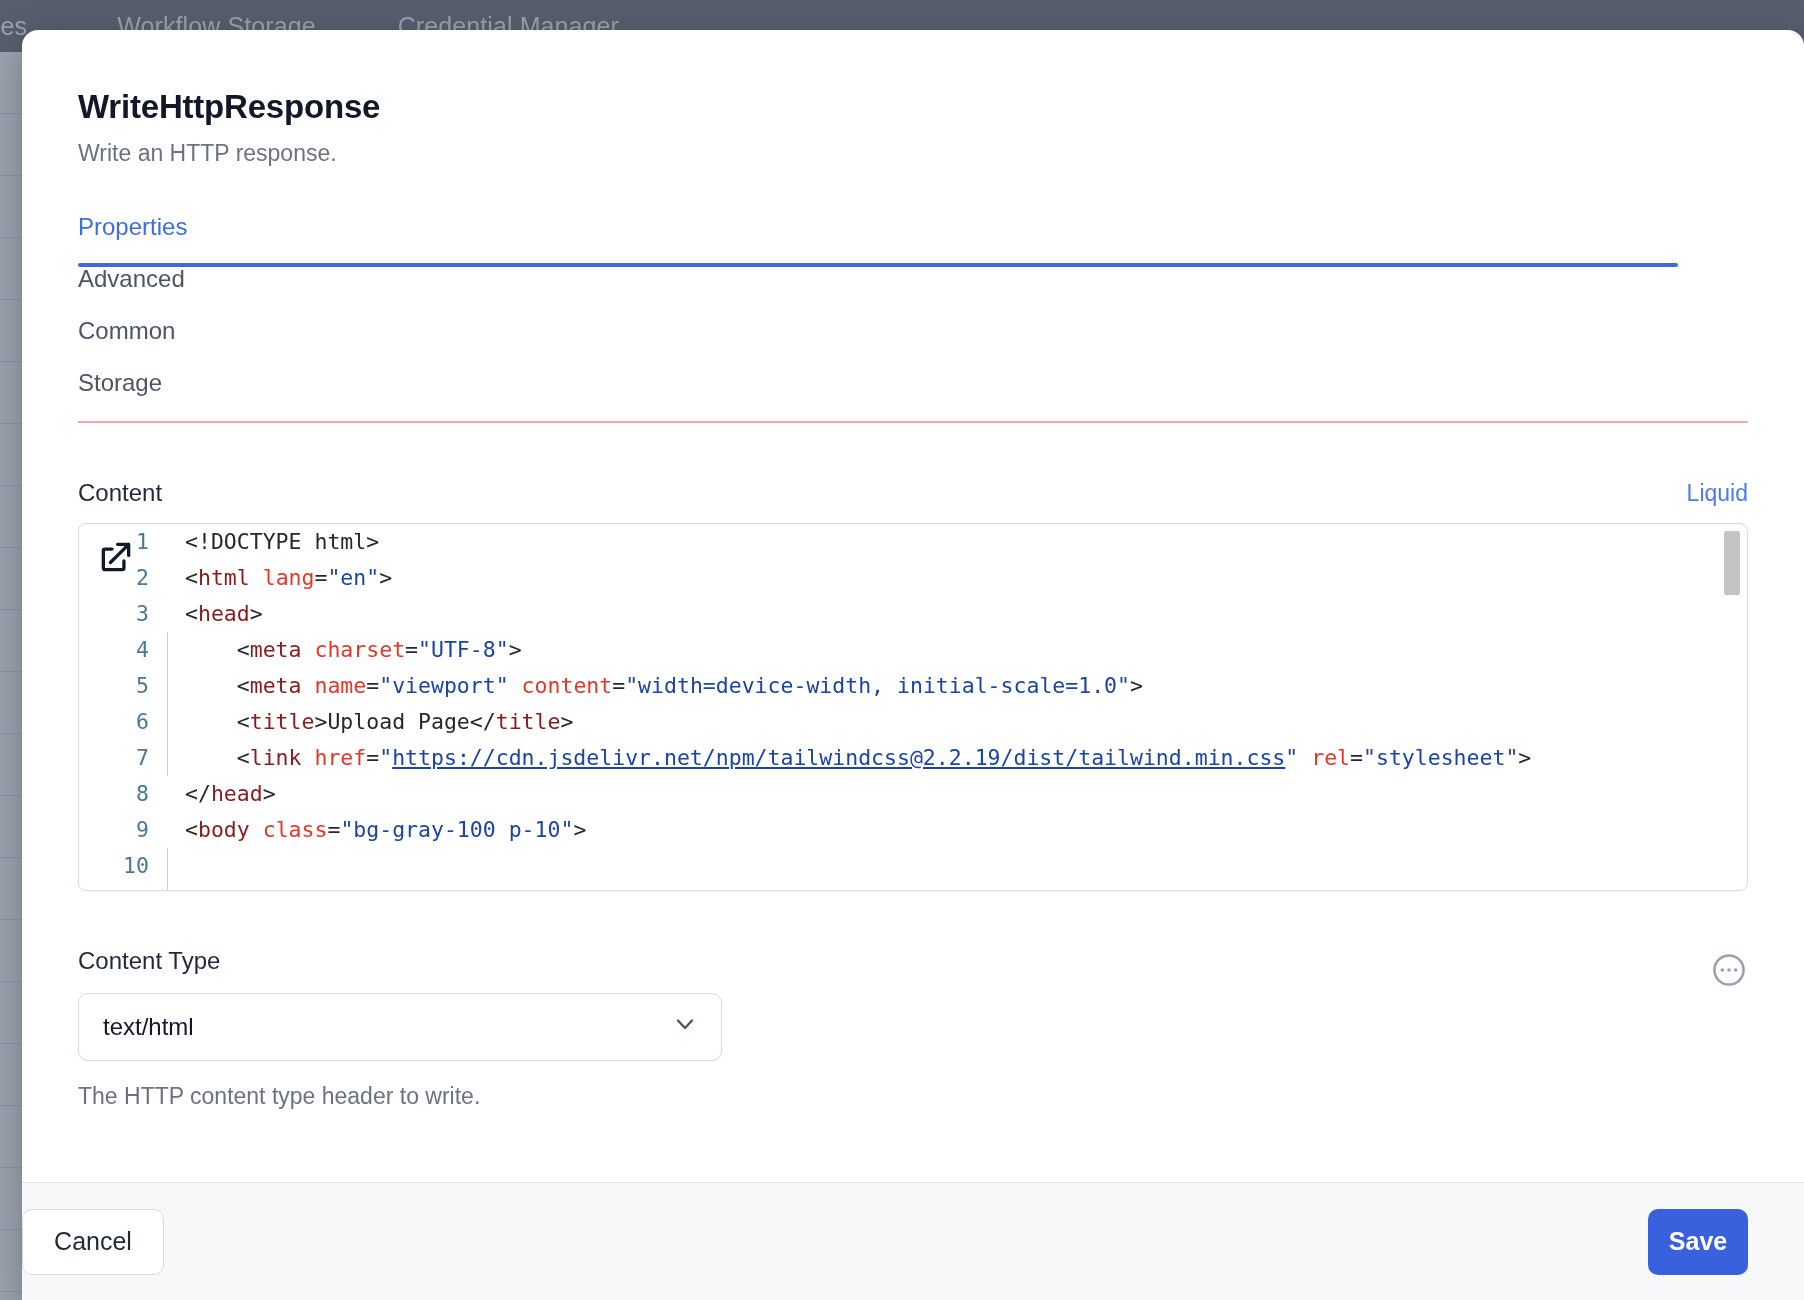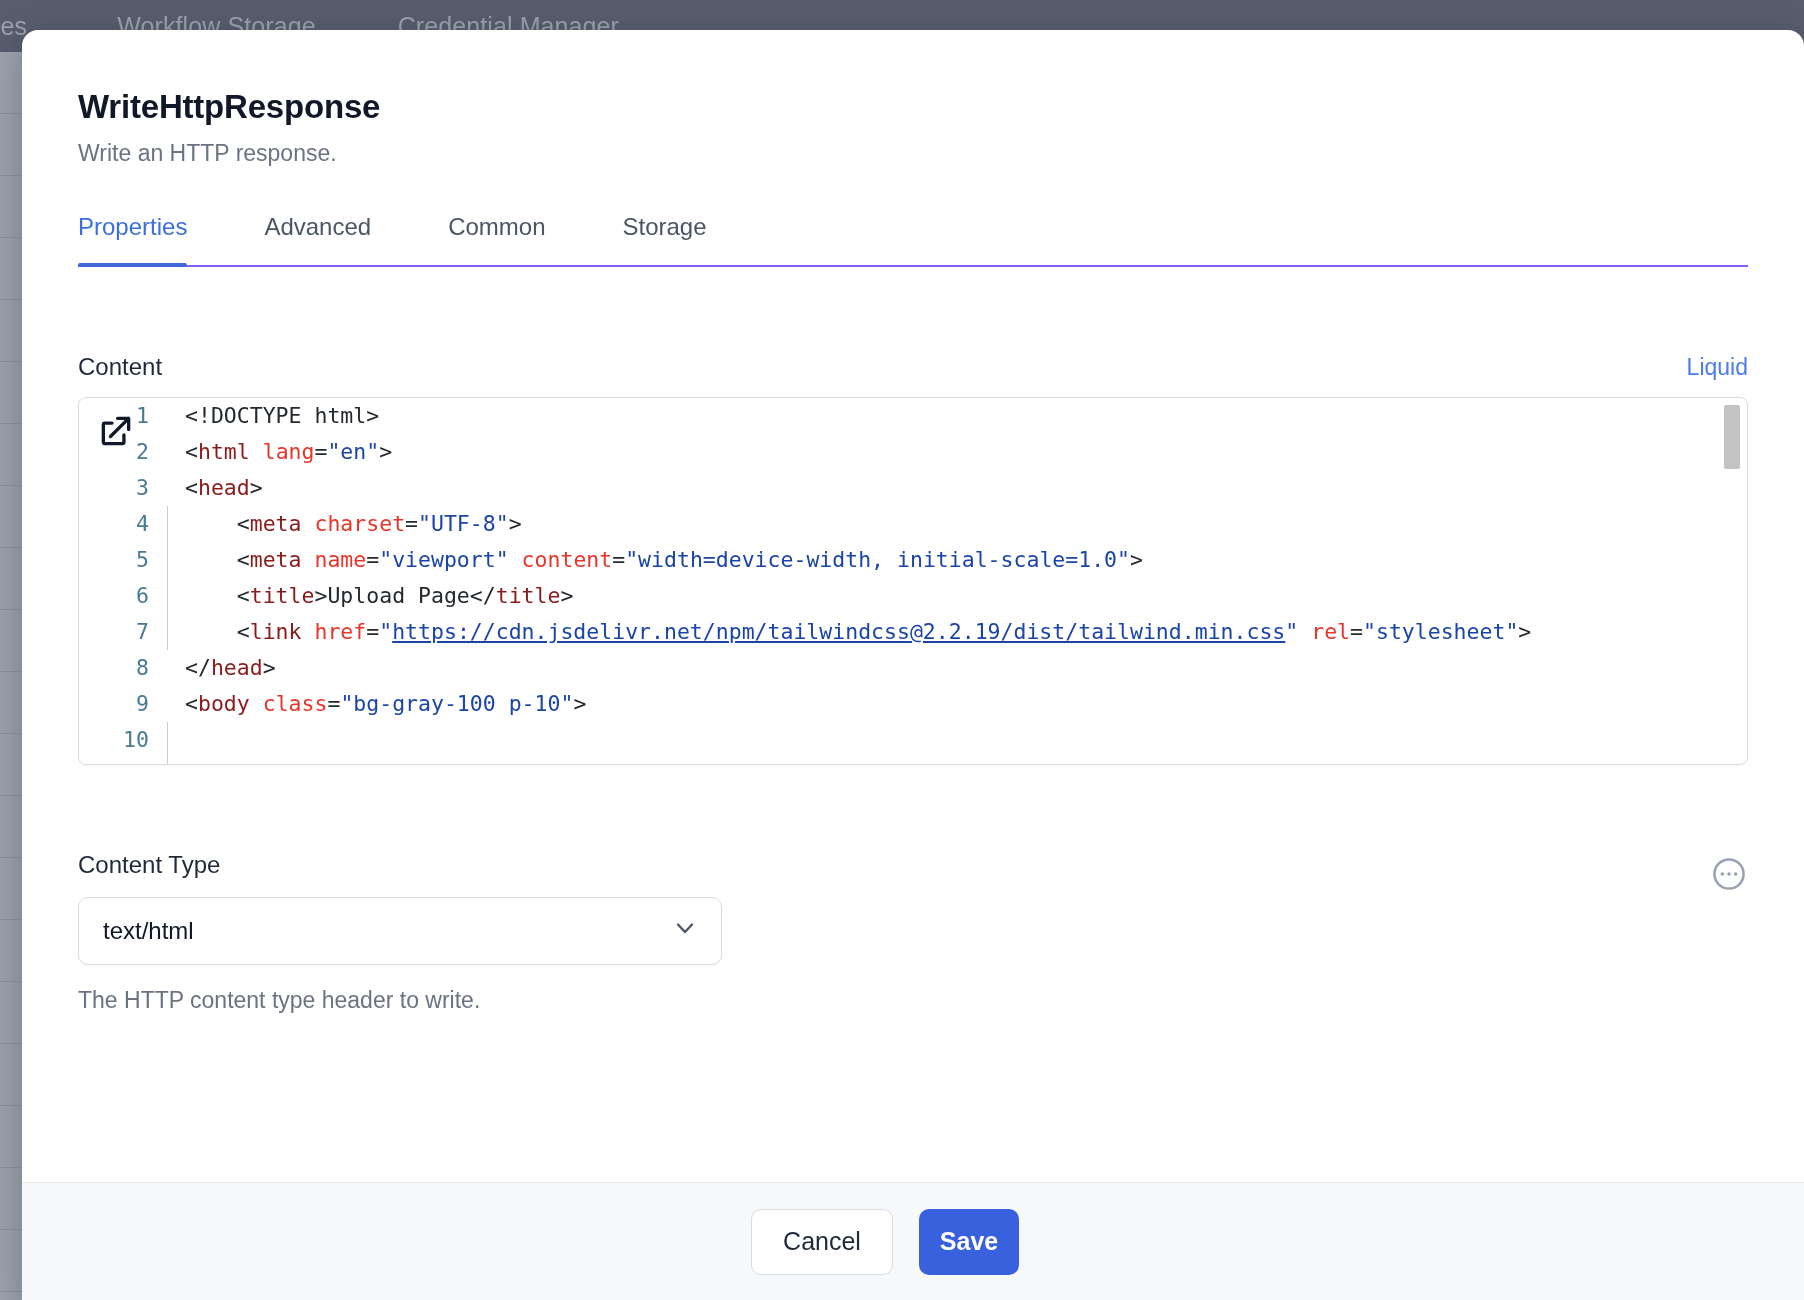--- a/index.html
+++ b/index.html
@@ -54,38 +54,39 @@
   .dlg-title {
     font-size: 33px; font-weight: bold; color: #111827;
     letter-spacing: -.2px; margin: 0 0 14px 0;
   }
   .dlg-subtitle {
     font-size: 23px; color: #6b7280; margin: 0 0 46px 0;
   }
 
   
   .tabs {
-    display: flex; gap: 7px; position: relative;
-    border-bottom: 2px solid #8b5cf6;
+    display: flex; gap: 0; position: relative;
+    border-bottom: 2px solid #fca5a5;
     margin: 0 0 0 0;
+    flex-direction: column;
   }
   .tab {
     font-size: 24px; color: #4b5563;
     padding: 0 0 24px 0; margin-right: 70px;
     position: relative; cursor: pointer; white-space: nowrap;
   }
   .tab.active { color: #3b6fe0; font-weight: normal; }
   .tab.active::after {
     content: ""; position: absolute;
     left: 0; right: 0; bottom: -2px; height: 4px;
     background: #4068d8; border-radius: 2px;
   }
 
   
-  .field { margin-top: 86px; position: relative; }
+  .field { margin-top: 56px; position: relative; }
   .field-head {
     display: flex; align-items: baseline; justify-content: space-between;
   }
   .field-label { font-size: 24px; color: #1f2937; }
   .field-action { font-size: 23px; color: #4c7bf0; cursor: pointer; }
   .field-hint { font-size: 23px; color: #6b7280; margin-top: 22px; }
 
   
   .editor {
     margin-top: 16px;
@@ -156,21 +157,21 @@
     position: absolute; right: 0; top: 4px;
     width: 38px; height: 38px; cursor: pointer;
   }
 
   
   .modal-footer {
     flex: 0 0 auto;
     height: 118px;
     background: #f7f8fa;
     border-top: 1px solid #e5e7eb;
-    display: flex; align-items: center; justify-content: center;
+    display: flex; align-items: center; justify-content: space-between;
     gap: 26px;
     padding-right: 56px;
   }
   .btn {
     font-size: 25px; border-radius: 10px; cursor: pointer;
     display: inline-flex; align-items: center; justify-content: center;
   }
   .btn-cancel {
     background: #fff; color: #1f2937;
     border: 1px solid #d8dce3;

